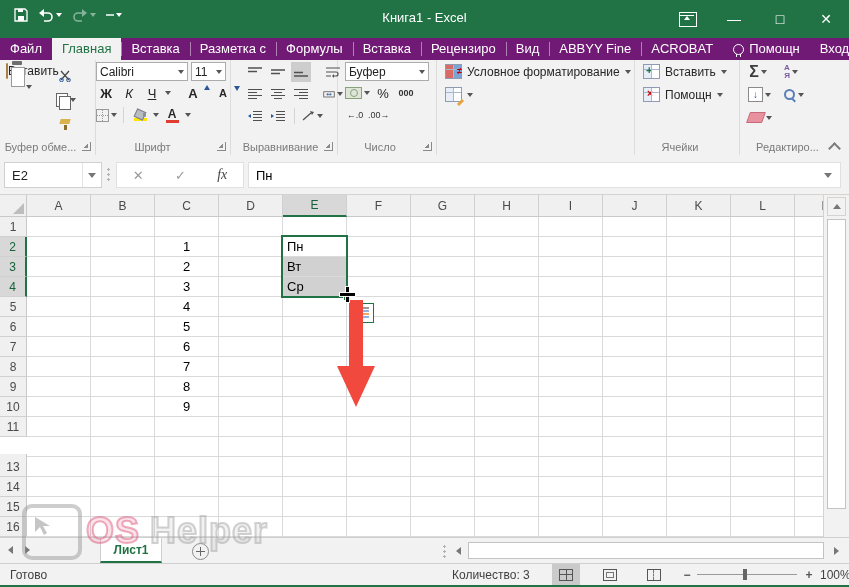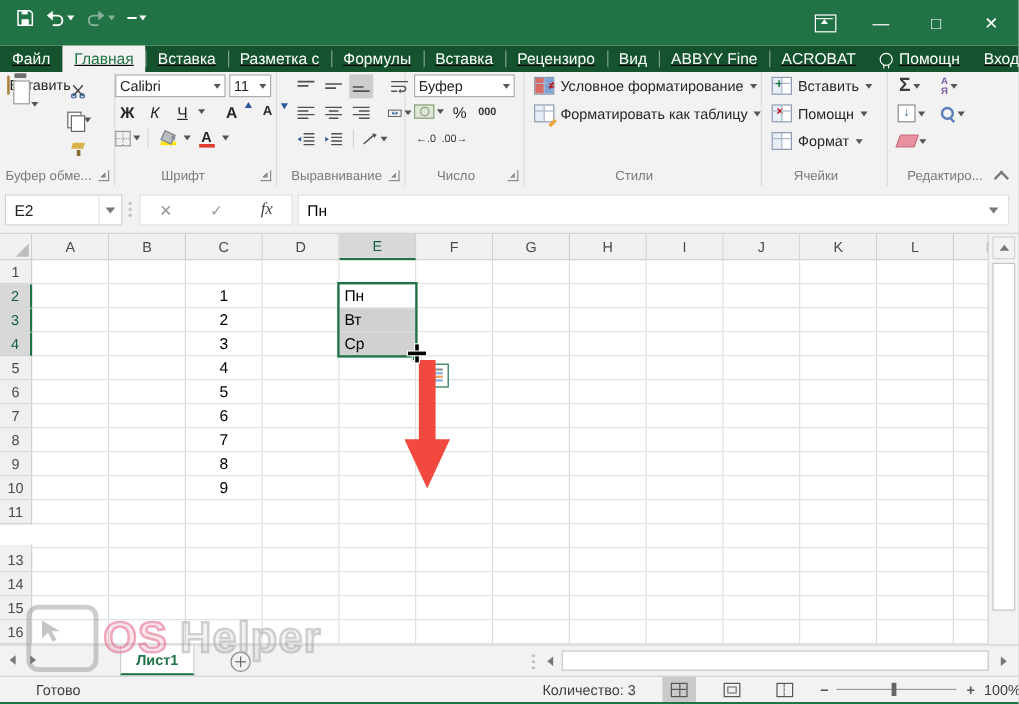--- a/index.html
+++ b/index.html
@@ -15,21 +15,21 @@
   .dd.dk{border-top-color:#555;}
   .dim{opacity:.45;}
   #wintitle{position:absolute;left:0;right:0;top:10px;text-align:center;font-size:13px;color:#fff;}
   .winctl{position:absolute;right:0;top:0;height:38px;display:flex;align-items:center;}
   .winctl .wbtn{width:46px;height:38px;display:flex;align-items:center;justify-content:center;font-size:14px;color:#fff;}
   .rdo{width:16px;height:13px;border:1px solid #fff;position:relative;}
   .rdo:after{content:"";position:absolute;left:4px;top:3px;border-left:3px solid transparent;border-right:3px solid transparent;border-bottom:4px solid #fff;}
   .rdo:before{content:"";position:absolute;left:0;top:2px;width:14px;border-top:1px solid #fff;}
 
   
-  #tabrow{position:absolute;left:0;top:38px;width:849px;height:22px;background:#14532d;display:flex;align-items:stretch;text-decoration:underline;}
+  #tabrow{position:absolute;left:0;top:38px;width:849px;height:22px;background:#701a75;display:flex;align-items:stretch;}
   .tab{padding:0 10px;line-height:22px;font-size:13px;color:#fff;white-space:nowrap;position:relative;display:flex;align-items:center;gap:5px;}
   .tab.sep:before{content:"";position:absolute;left:0;top:4px;height:14px;border-left:1px solid rgba(255,255,255,.45);}
   .tab.active{background:#f2f2f2;color:#217346;}
   #tabs-right{margin-left:auto;display:flex;align-items:stretch;}
   .bulb{width:9px;height:9px;border:1px solid #fff;border-radius:50%;position:relative;display:inline-block;}
   .bulb:after{content:"";position:absolute;left:2px;top:9px;width:3px;height:3px;border-left:1px solid #fff;border-right:1px solid #fff;}
 
   
   #ribbon{position:absolute;left:0;top:60px;width:849px;height:95px;background:#f2f2f2;border-bottom:1px solid #d5d2cf;}
   .group{position:absolute;top:0;height:95px;border-right:1px solid #dcdcdc;box-sizing:border-box;}
@@ -157,21 +157,21 @@
       display:flex;align-items:center;justify-content:center;font-size:12px;font-weight:bold;color:#217346;}
   #addsheet{position:absolute;left:192px;top:5px;width:15px;height:15px;border:1px solid #8a8a8a;border-radius:50%;}
   #addsheet:before{content:"";position:absolute;left:7px;top:3px;height:9px;border-left:1px solid #666;}
   #addsheet:after{content:"";position:absolute;left:3px;top:7px;width:9px;border-top:1px solid #666;}
   .hsplit{position:absolute;left:443px;top:6px;width:3px;height:14px;background:radial-gradient(circle,#b0b0b0 1px,transparent 1.4px) 0 0/3px 5px repeat-y;}
   #htrack{position:absolute;left:468px;top:4px;width:356px;height:17px;background:#fff;border:1px solid #c3c3c3;box-sizing:border-box;}
   .hbtn{position:absolute;top:4px;width:17px;height:17px;display:flex;align-items:center;justify-content:center;}
 
   
   #statusbar{position:absolute;left:0;top:563px;width:849px;height:22px;background:#f2f2f2;border-top:1px solid #cfcfcf;box-sizing:border-box;font-size:12px;color:#3f3f3f;}
-  #mode{position:absolute;left:30px;top:4px;}
+  #mode{position:absolute;left:10px;top:4px;}
   #count{position:absolute;left:452px;top:4px;}
   .viewbtn{position:absolute;top:0;width:28px;height:21px;display:flex;align-items:center;justify-content:center;}
   .viewbtn.on{background:#cacaca;}
   .v-normal{width:12px;height:10px;border:1px solid #555;background:
      linear-gradient(#555 0 0) 50% 0/1px 100% no-repeat,
      linear-gradient(#555 0 0) 0 50%/100% 1px no-repeat;}
   .v-layout{width:12px;height:10px;border:1px solid #555;position:relative;}
   .v-layout:before{content:"";position:absolute;left:2px;top:2px;right:2px;bottom:2px;border:1px solid #777;}
   .v-break{width:12px;height:10px;border:1px solid #555;position:relative;}
   .v-break:before{content:"";position:absolute;left:5px;top:0;bottom:0;border-left:1px dashed #777;}
@@ -219,20 +219,21 @@
           </svg>
         <span class="dd"></span>
       </span>
       <span class="btn">
         <svg class="ic" width="8" height="3" viewBox="0 0 8 3">
             <path d="M0 1h8" stroke="#fff" stroke-width="1.5"></path>
           </svg>
         <span class="dd"></span>
       </span>
     </div>
+    <div id="wintitle" class="noev">Книга1 - Excel</div>
     <div class="winctl">
       <span class="wbtn">
           <span class="rdo"></span>
         </span>
       <span class="wbtn">—</span>
       <span class="wbtn">□</span>
       <span class="wbtn">✕</span>
     </div>
   </div>
 
@@ -459,44 +460,37 @@
         <span class="mini-grid cf">
             <span class="mark">≠</span>
           </span>
         <span>Условное форматирование</span>
           <span class="dd dk"></span>
       </div>
       <div class="srow">
         <span class="mini-grid">
             <span class="pencil"></span>
           </span>
-        <span>Форматировать как таблицу</span>
           <span class="dd dk"></span>
       </div>
-      <div class="g-label">Стили</div>
     </div>
 
     <div class="group" style="left:635px;width:105px;">
       <div class="srow">
         <span class="mini-grid">
             <span class="plus-g">+</span>
           </span>
         <span>Вставить</span>
           <span class="dd dk"></span>
       </div>
       <div class="srow">
         <span class="mini-grid">
             <span class="x-r">×</span>
           </span>
         <span>Помощн</span>
-          <span class="dd dk"></span>
-      </div>
-      <div class="srow">
-        <span class="mini-grid"></span>
-        <span>Формат</span>
           <span class="dd dk"></span>
       </div>
       <div class="g-label">Ячейки</div>
     </div>
 
     <div class="group" style="left:740px;width:109px;border-right:none;">
       <div class="srow" style="gap:3px;">
         <span class="rbtn">
             <span class="sigma">Σ</span>
             <span class="dd dk"></span>

